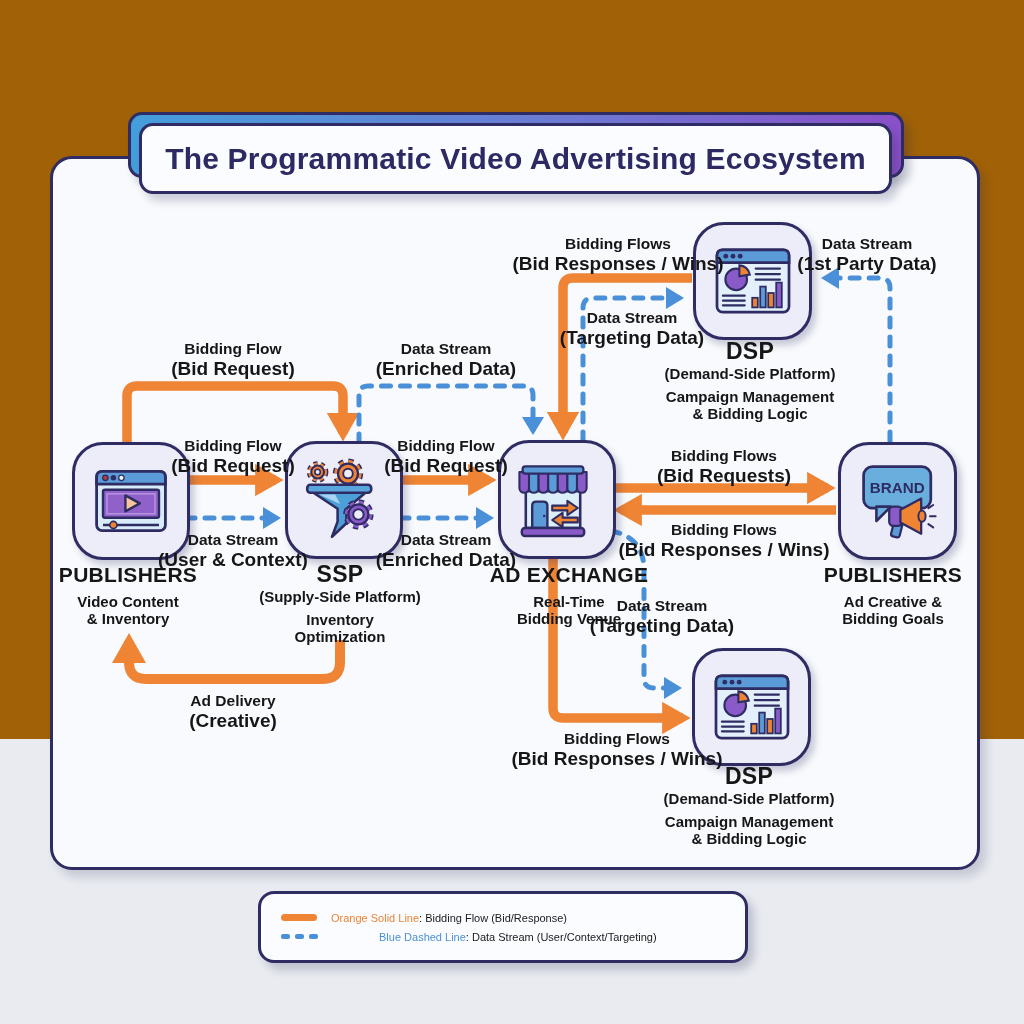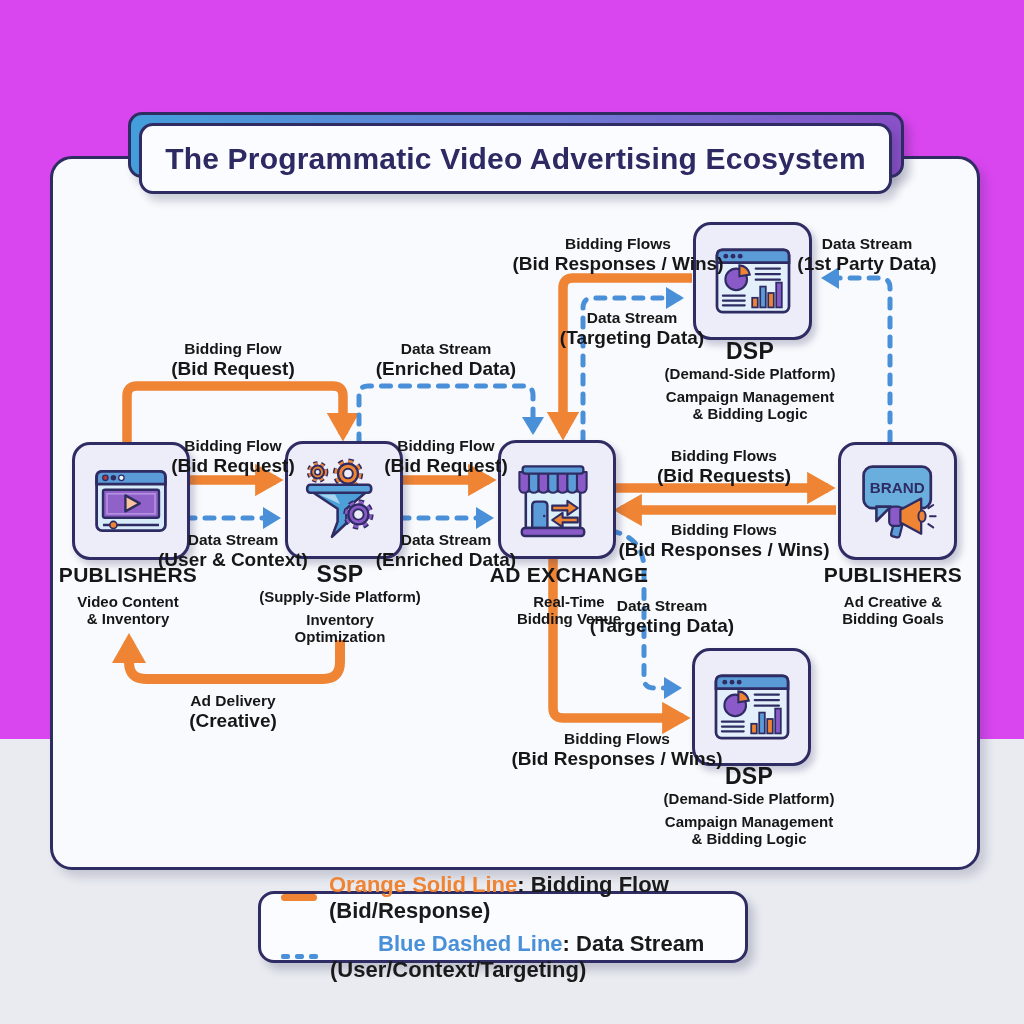--- a/index.html
+++ b/index.html
@@ -1,37 +1,37 @@
 <!DOCTYPE html>
 <html><head>
 <meta charset="utf-8">
 <style>
   html,body{margin:0;padding:0;}
   body{width:1024px;height:1024px;background:#E9EBF1;font-family:"Liberation Sans",sans-serif;overflow:hidden;}
-  #stage{position:relative;width:1024px;height:739px;background:#d946ef;}
+  #stage{position:relative;width:1024px;height:739px;background:#a16207;}
 
   
   .container{position:absolute;left:50px;top:156px;width:924px;height:708px;background:#F8FAFD;
     border:3px solid #2E2C63;border-radius:22px;box-shadow:6px 7px 10px rgba(40,40,80,.18);}
 
   
   .banner-grad{position:absolute;left:128px;top:112px;width:770px;height:60px;border-radius:14px;
     background:linear-gradient(90deg,#449EDC 0%,#6C7BD4 55%,#8A50C8 100%);
     border:3px solid #2E2C63;box-shadow:6px 7px 8px rgba(40,40,80,.25);}
   .banner-box{position:absolute;left:139px;top:123px;width:747px;height:65px;border-radius:14px;
     background:#FBFCFF;border:3px solid #2E2C63;display:flex;align-items:center;justify-content:center;
     box-shadow:6px 7px 8px rgba(40,40,80,.22);}
   .banner-box .title{font-size:30px;font-weight:800;color:#2C2963;letter-spacing:.2px;}
 
   
   svg.connectors{position:absolute;left:0;top:0;width:1024px;height:1024px;pointer-events:none;}
 
   
   .card{position:absolute;width:112px;height:112px;background:#EDECF9;border:3px solid #2E2C63;
-    border-radius:18px;display:flex;align-items:center;justify-content:center;
+    border-radius:31px;display:flex;align-items:center;justify-content:center;
     box-shadow:4px 5px 7px rgba(45,42,94,.25);}
 
   
   .elabel{position:absolute;transform:translateX(-50%);text-align:center;color:#161616;white-space:nowrap;}
   .elabel .etitle{font-size:21px;font-weight:800;letter-spacing:.3px;}
   .elabel .etitle.big{font-size:23px;}
   .elabel .esub{font-size:15px;font-weight:700;line-height:17px;}
   .elabel .egap{height:6px;}
 
   
@@ -40,21 +40,21 @@
   .fl2{font-size:19px;font-weight:700;}
 
   
   .legend{position:absolute;left:258px;top:891px;width:490px;height:72px;background:#FBFCFF;
     border:3px solid #2E2C63;border-radius:16px;box-shadow:6px 7px 8px rgba(40,40,80,.22);
     display:flex;flex-direction:column;justify-content:center;gap:7px;padding-left:20px;box-sizing:border-box;}
   .lrow{display:flex;align-items:center;gap:12px;}
   .lswatch{width:38px;display:flex;align-items:center;gap:5px;}
   .solid-swatch{width:36px;height:7px;background:#EE8434;border-radius:3.5px;}
   .dash{width:9px;height:5px;background:#4A90D8;border-radius:2px;}
-  .ltext{font-size:22px;font-weight:700;color:#1a1a1a;}
+  .ltext{font-size:11px;font-weight:400;color:#1a1a1a;}
   .lorange{color:#EE8434;}
   .lblue{color:#4A90D8;margin-left:48px;}
 </style>
 </head>
 <body>
 
 <div id="stage">
 
   <div class="container"></div>
 

